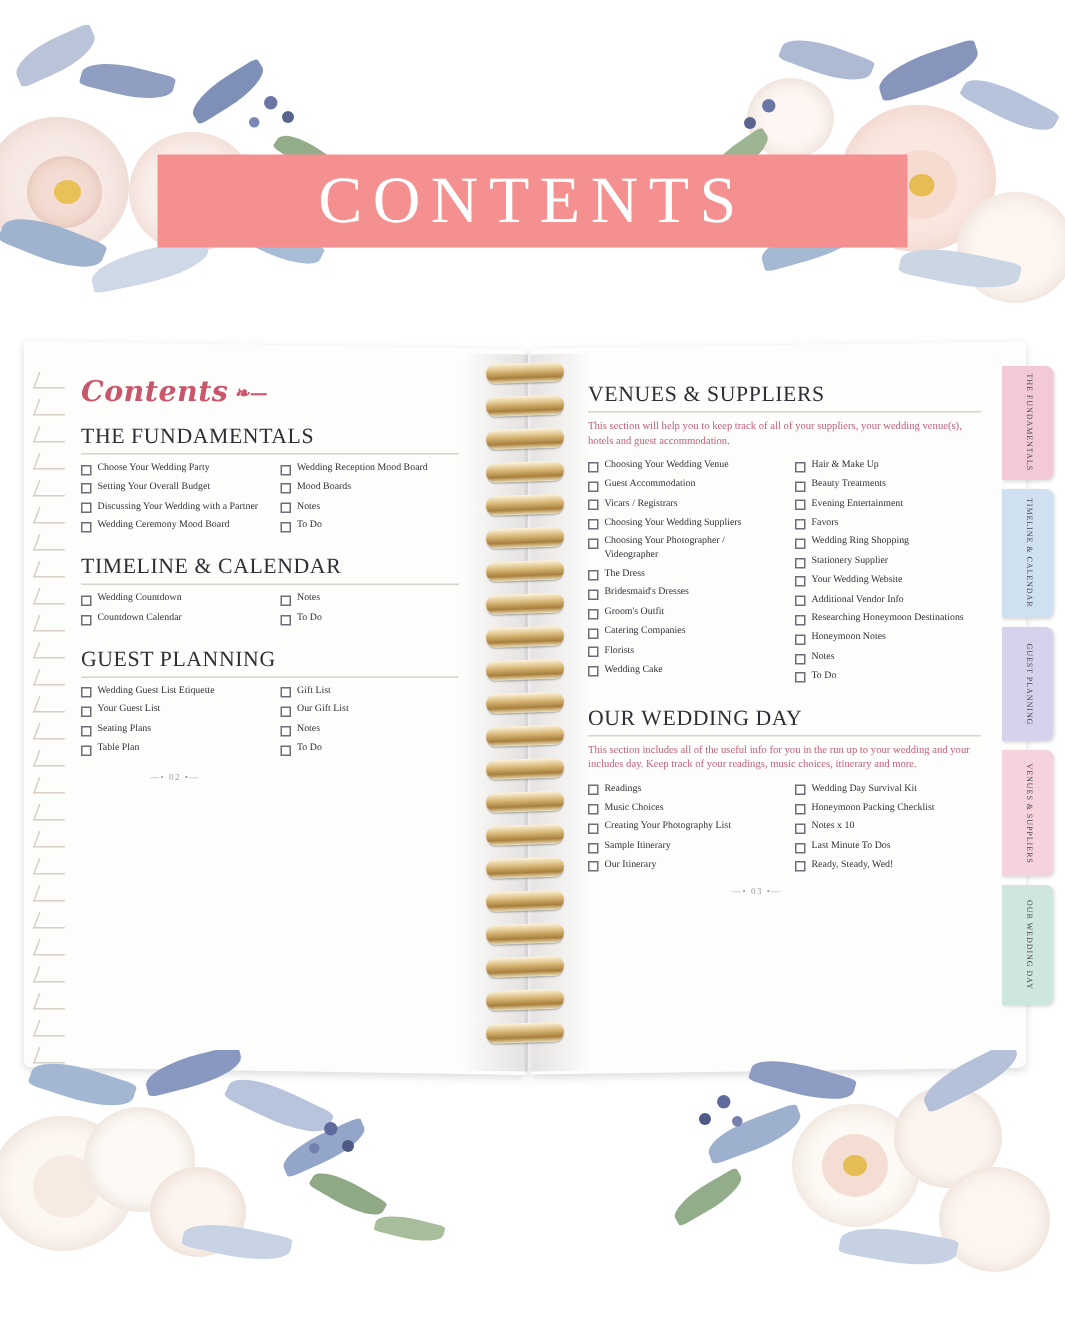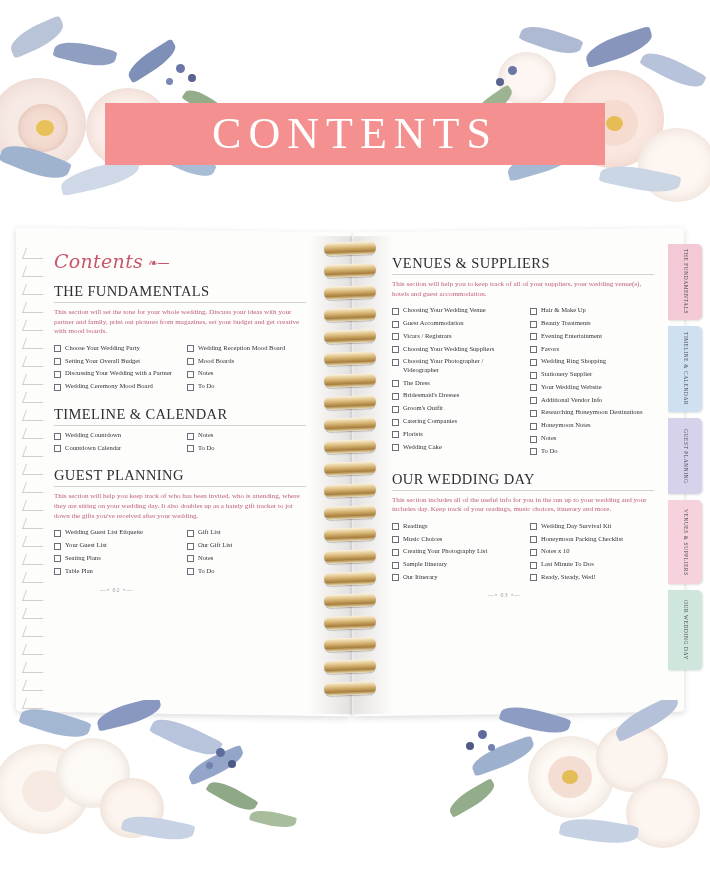--- a/index.html
+++ b/index.html
@@ -159,20 +159,21 @@
     width: 262px;
   }
 
   .script-title {
     font-family: "DejaVu Serif", serif;
     font-style: italic;
     font-size: 19px;
     color: #c9566b;
     margin: 0 0 2px 0;
     letter-spacing: 0.3px;
+    font-weight: bold;
   }
   .swirl {
     display: inline-block;
     color: #c9566b;
     font-size: 12px;
     vertical-align: middle;
     margin-left: 4px;
   }
 
   .sec-head {
@@ -324,21 +325,20 @@
     </div>
 
     <div class="content-left">
       <div class="script-title">
         <span>Contents</span><span class="swirl">❧—</span>
       </div>
 
       <div>
         <div class="sec-head">THE FUNDAMENTALS</div>
         <div class="rule"></div>
-        <div class="blurb">This section will set the tone for your whole wedding. Discuss your ideas with your partner and family, print out pictures from magazines, set your budget and get creative with mood boards.</div>
         <div class="cols">
           <div class="col">
             <div class="item">
                 <span class="box"></span>
                 <span class="item-label">Choose Your Wedding Party</span>
               </div>
             <div class="item">
                 <span class="box"></span>
                 <span class="item-label">Setting Your Overall Budget</span>
               </div>
@@ -395,21 +395,20 @@
                 <span class="box"></span>
                 <span class="item-label">To Do</span>
               </div>
           </div>
         </div>
       </div>
 
       <div>
         <div class="sec-head">GUEST PLANNING</div>
         <div class="rule"></div>
-        <div class="blurb">This section will help you keep track of who has been invited, who is attending, where they are sitting on your wedding day. It also doubles up as a handy gift tracker to jot down the gifts you've received after your wedding.</div>
         <div class="cols">
           <div class="col">
             <div class="item">
                 <span class="box"></span>
                 <span class="item-label">Wedding Guest List Etiquette</span>
               </div>
             <div class="item">
                 <span class="box"></span>
                 <span class="item-label">Your Guest List</span>
               </div>

